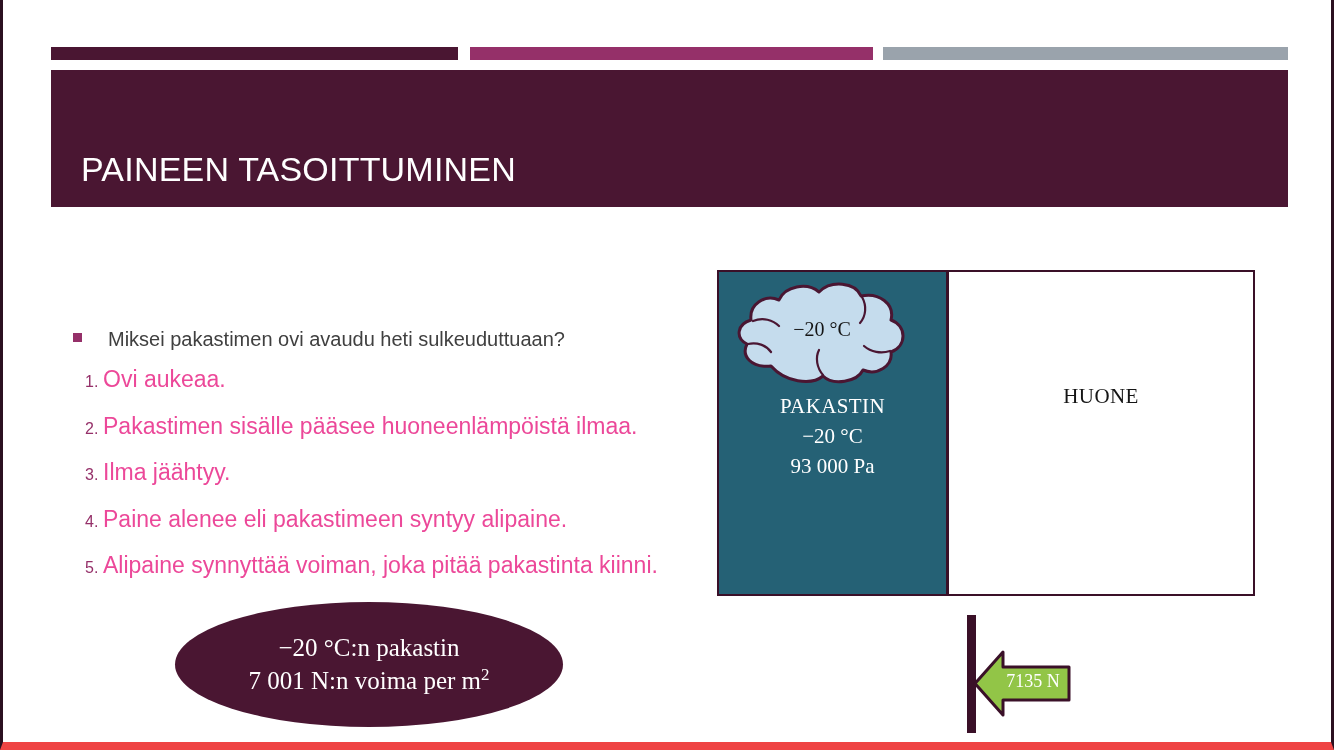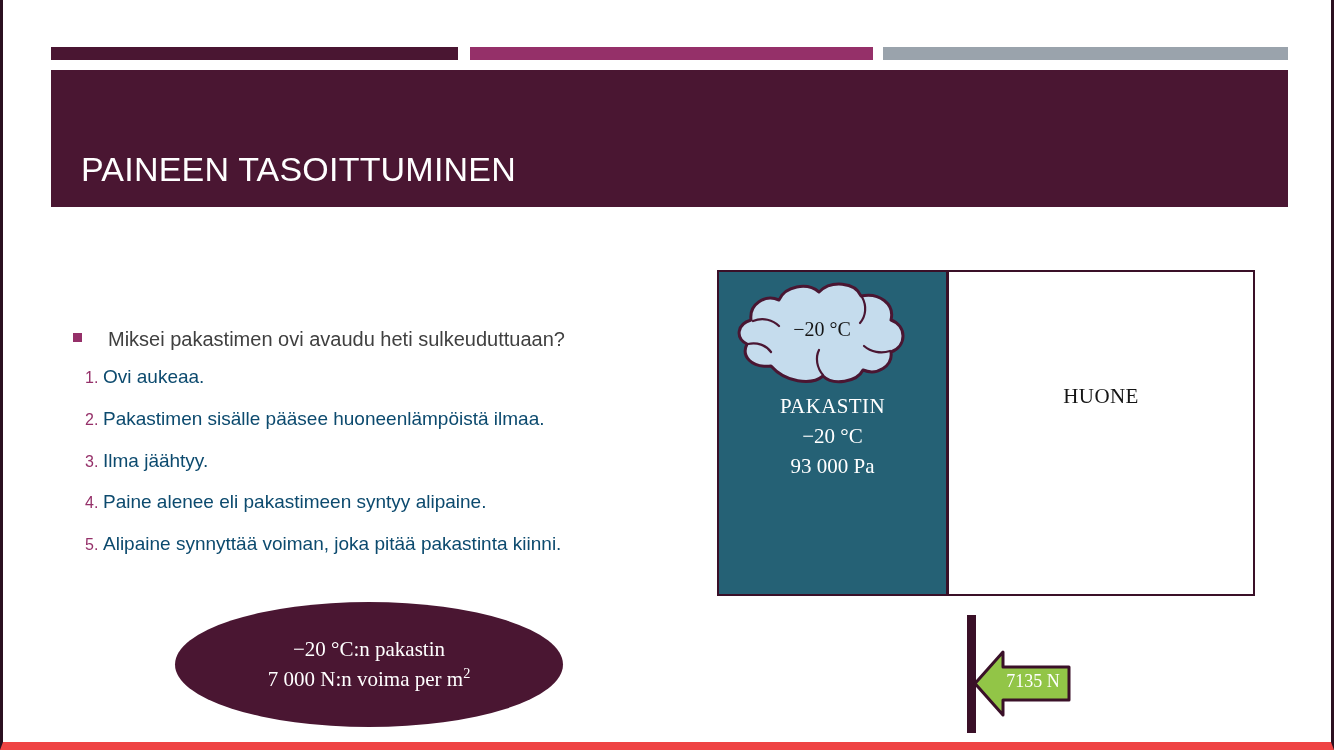--- a/index.html
+++ b/index.html
@@ -93,41 +93,41 @@
   .numitem .num {
     width: 30px;
     flex: 0 0 auto;
     color: #953069;
     font-size: 16px;
     text-align: left;
     padding-left: 12px;
     box-sizing: border-box;
   }
   .numitem .itxt {
-    font-size: 19px;
-    color: #0c4a6e;
+    font-size: 23px;
+    color: #ec4899;
     line-height: 1.2;
   }
 
   
   #ellipse-callout {
     position: absolute;
     left: 172px;
     top: 602px;
     width: 388px;
     height: 125px;
     background: #4a1632;
     border-radius: 50%;
     display: flex;
     flex-direction: column;
     align-items: center;
     justify-content: center;
     color: #ffffff;
     font-family: "Liberation Serif", serif;
-    font-size: 21px;
+    font-size: 25px;
     line-height: 1.32;
     text-align: center;
   }
   #ellipse-callout .ell-line { white-space: nowrap; }
   #ellipse-callout sup { font-size: 0.68em; vertical-align: super; }
 
   
   #freezer-diagram {
     position: absolute;
     left: 714px;
@@ -279,21 +279,21 @@
       </li>
       <li class="numitem">
         <span class="num">5.</span>
         <span class="itxt">Alipaine synnyttää voiman, joka pitää pakastinta kiinni.</span>
       </li>
     </ol>
   </div>
 
   <div id="ellipse-callout">
     <div class="ell-line">−20 °C:n pakastin</div>
-    <div class="ell-line"><span>7 000 N:n voima per m</span><sup>2</sup></div>
+    <div class="ell-line"><span>7 001 N:n voima per m</span><sup>2</sup></div>
   </div>
 
   <div id="freezer-diagram">
 
     <div id="freezer-side">
 
       <div id="cloud-wrap">
         <svg viewBox="0 0 178 108" xmlns="http://www.w3.org/2000/svg">
           <path d="M38 86
                    C 18 88, 8 76, 14 64

